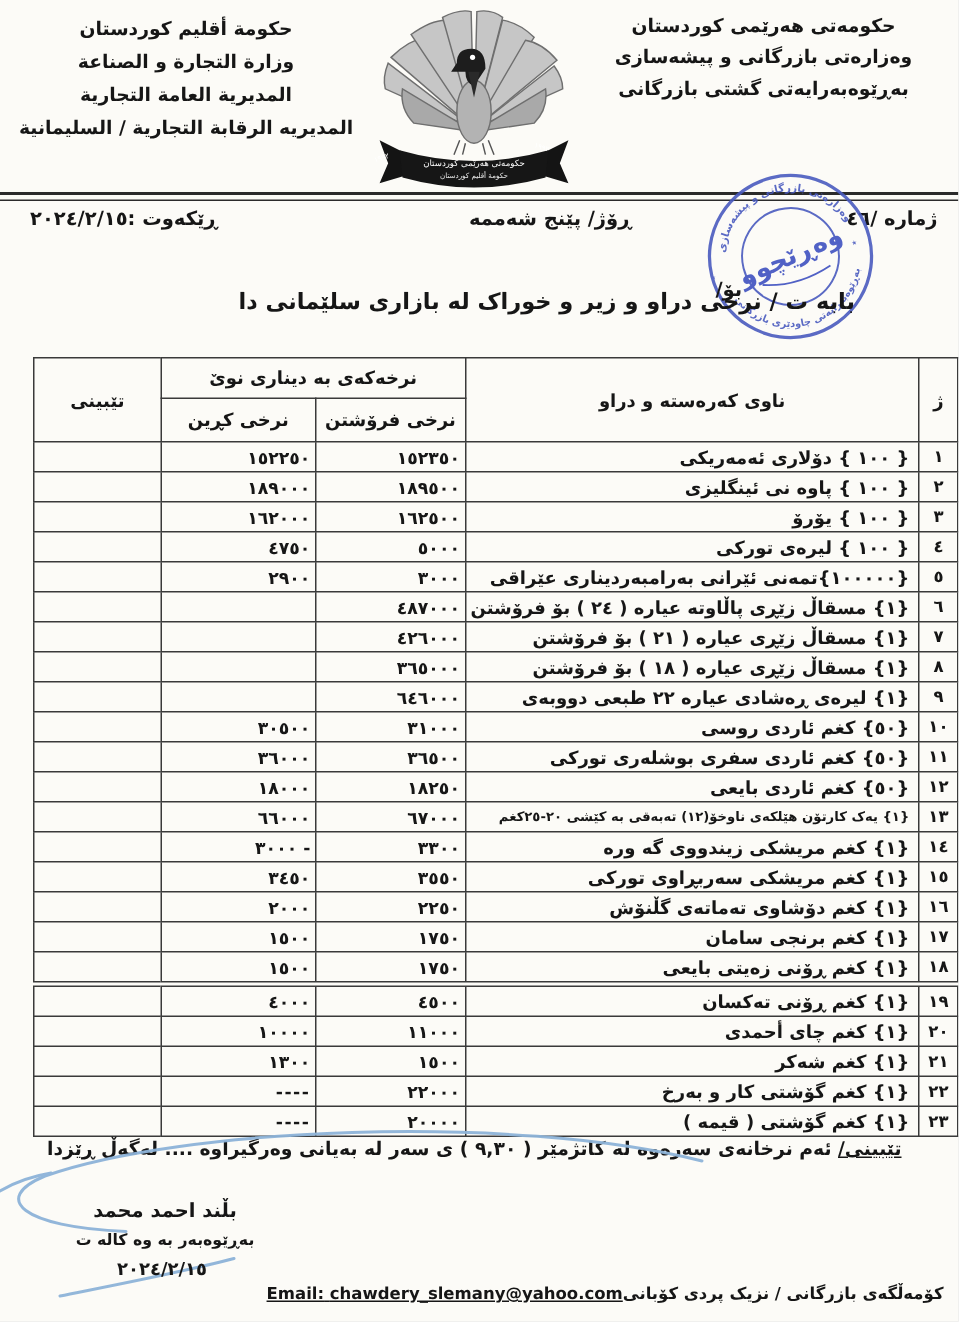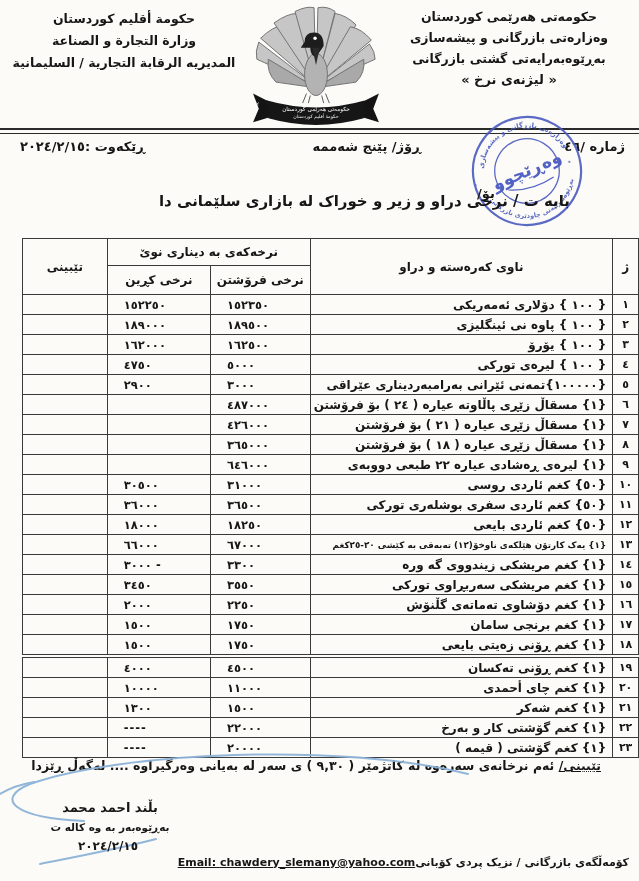--- a/index.html
+++ b/index.html
@@ -30,21 +30,21 @@
   table{border-collapse:collapse;direction:rtl;font-weight:bold;table-layout:fixed;}
   th,td{border:1px solid #3a3a3a;padding:0 3px;overflow:hidden;white-space:nowrap;}
   th{font-size:12px;height:26px;}
   thead tr.h2 th{height:28px;}
   td{height:19px;font-size:11.5px;}
   col.c-no{width:28px;} col.c-name{width:252px;} col.c-sell{width:102px;}
   col.c-buy{width:115px;} col.c-note{width:102px;}
   td.no{text-align:center;font-size:11px;}
   td.name{text-align:right;padding-right:6px;font-size:12px;}
   tr.small-name-row td.name{font-size:8.8px;}
-  td.num{text-align:left;direction:ltr;letter-spacing:1px;padding-left:16px;}
+  td.num{text-align:right;direction:ltr;letter-spacing:1px;padding-left:16px;}
   td.note{background:transparent;}
   tr.dbl td{border-top:4px double #3a3a3a;}
   
   #footnote{position:absolute;left:22px;top:758px;width:597px;text-align:right;
             padding-right:18px;box-sizing:border-box;font-size:12.5px;font-weight:bold;}
   #footnote .lbl{text-decoration:underline;}
   #sig-svg{position:absolute;left:0;top:742px;width:480px;height:139px;pointer-events:none;}
   .sig-text{position:absolute;text-align:center;font-weight:bold;}
   #sig-name{left:45px;top:800px;width:130px;font-size:13px;}
   #sig-title{left:30px;top:821px;width:160px;font-size:10.5px;}
@@ -56,26 +56,26 @@
 </style>
 </head>
 <body>
 
 <div id="page">
 
   <div id="hdr-right" class="hdr-block">
     <div>حکومەتی هەرێمی کوردستان</div>
     <div>وەزارەتی بازرگانی و پیشەسازی</div>
     <div>بەڕێوەبەرایەتی گشتی بازرگانی</div>
-    <div class="l5">« لیژنەی نرخ »</div>
   </div>
 
   <div id="hdr-left" class="hdr-block">
     <div>حكومة أقليم كوردستان</div>
     <div>وزارة التجارة و الصناعة</div>
+    <div>المديرية العامة التجارية</div>
     <div>المديريه الرقابة التجارية / السليمانية</div>
   </div>
 
   <svg id="emblem" viewBox="0 0 160 130">
     <g stroke="#6f6f6f" stroke-width="1">
 
       <g fill="#c6c6c6">
         <path d="M80 88 L22 38 Q34 26 46 24 Z"></path>
         <path d="M80 88 L36 22 Q50 12 60 12 Z"></path>
         <path d="M80 88 L58 10 Q70 4 78 6 Z"></path>

